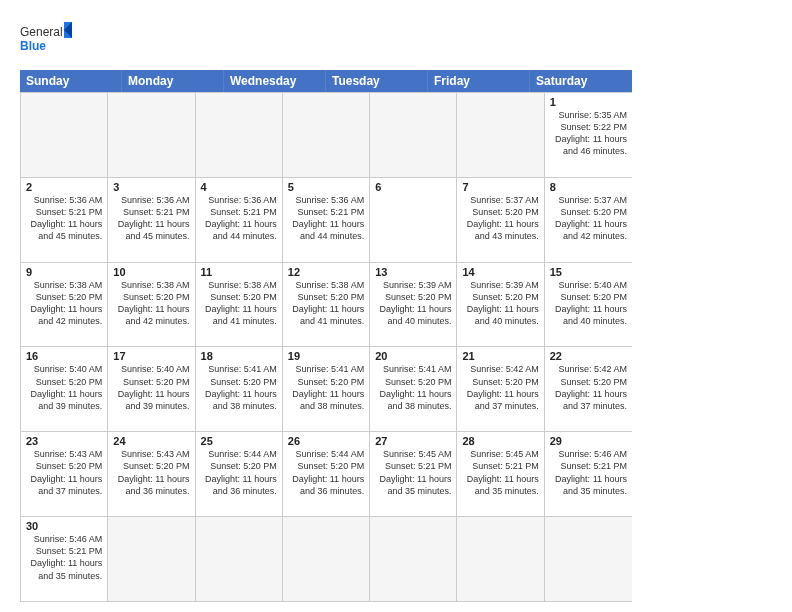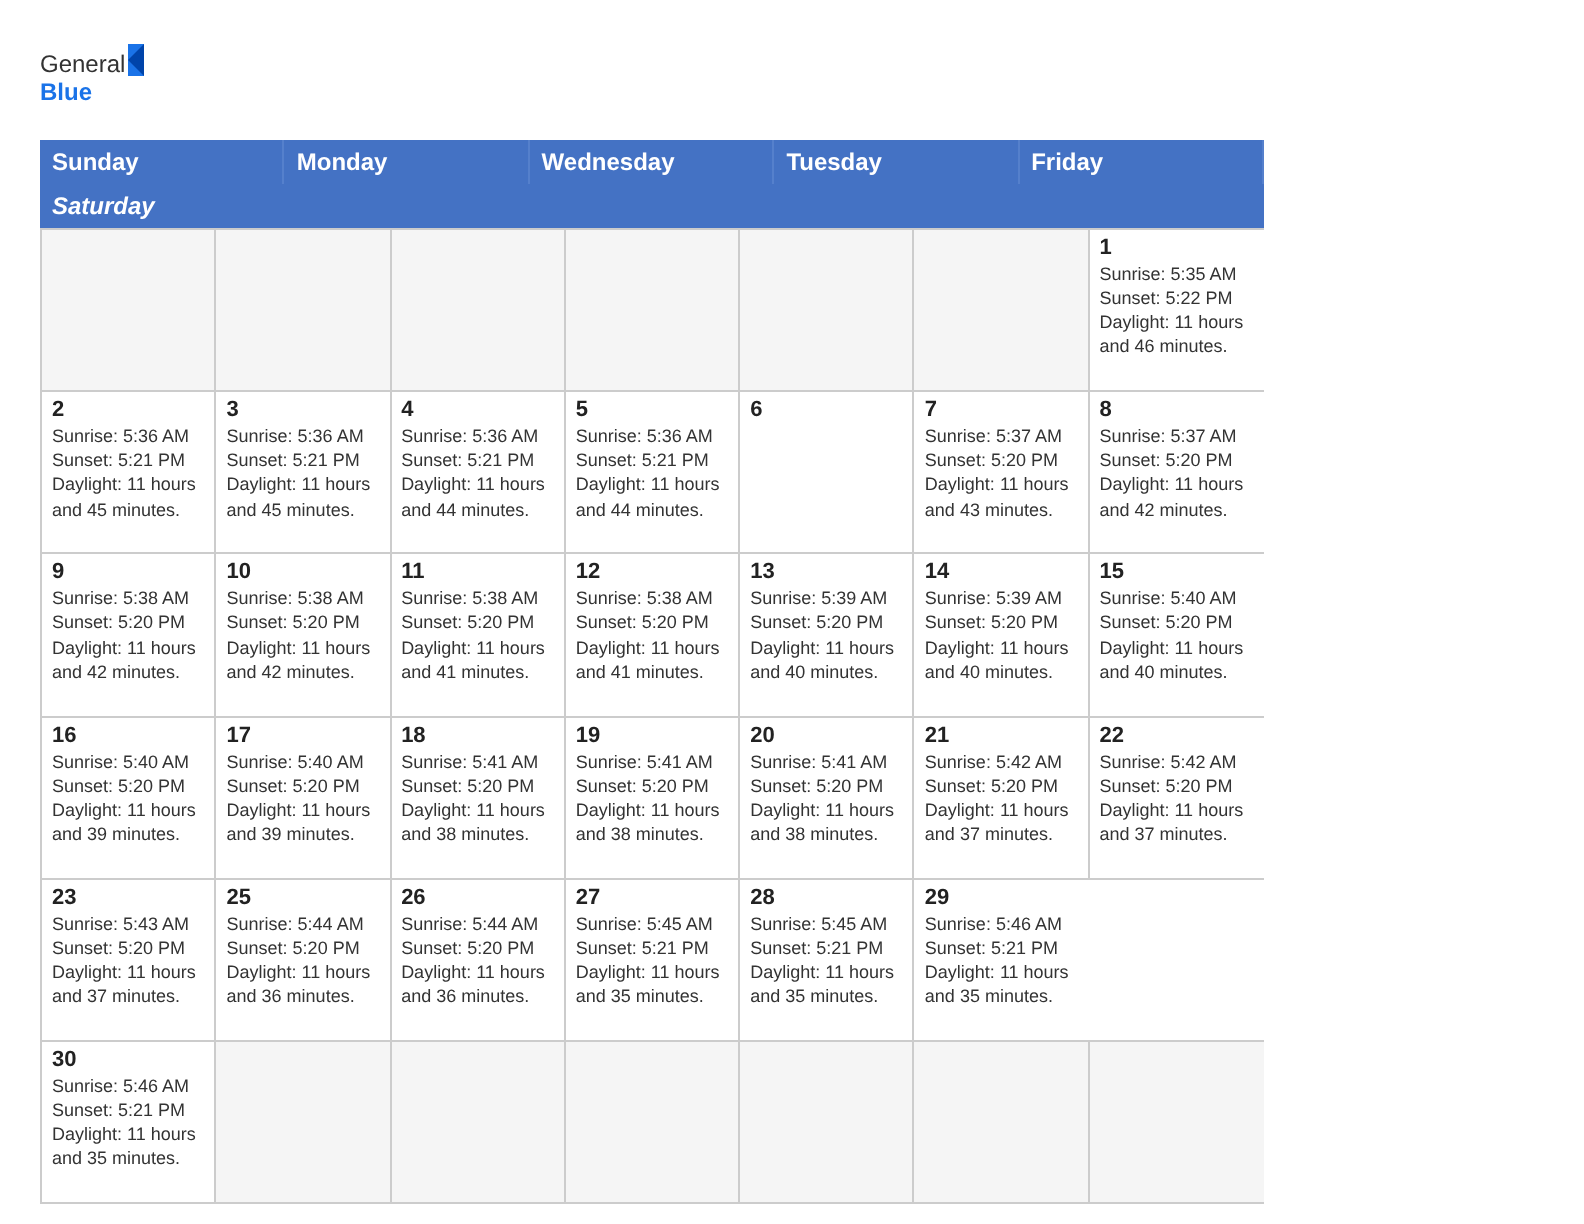--- a/index.html
+++ b/index.html
@@ -43,32 +43,32 @@
       color: #555;
       margin-top: 2px;
     }
     .calendar {
       flex: 1;
       display: flex;
       flex-direction: column;
     }
     .cal-header {
       display: grid;
-      grid-template-columns: repeat(5, 1fr);
+      grid-template-columns: repeat(6, 1fr);
       background: #4472c4;
     }
     .cal-header-cell {
       color: #fff;
       font-size: 12px;
       font-weight: bold;
       padding: 4px 6px;
       text-align: left;
       border-right: 1px solid #5580cc;
     }
-    .cal-header-cell:last-child { border-right: none; font-style: italic; }
+    .cal-header-cell:last-child { border-right: none; }
     .cal-body {
       flex: 1;
       display: flex;
       flex-direction: column;
       border-left: 1px solid #ccc;
       border-bottom: 1px solid #ccc;
     }
     .cal-row {
       display: grid;
       grid-template-columns: repeat(7, 1fr);
@@ -89,20 +89,21 @@
       font-size: 11px;
       font-weight: bold;
       color: #222;
       display: block;
       margin-bottom: 1px;
     }
     .cell-content {
       font-size: 9px;
       line-height: 1.35;
       color: #333;
+      text-align: right;
     }
   </style>
 </head>
 <body>
 
 <div class="page">
   <div class="header">
     <div class="logo">
   <svg width="52" height="42" viewBox="0 0 52 42">
     <text x="0" y="16" font-size="12" font-family="Arial" fill="#333">General</text>
@@ -293,20 +294,27 @@
         </div>
         <div class="cal-row">
           <div class="cal-cell">
             <span class="day-num">23</span>
             <div class="cell-content">Sunrise: 5:43 AM
 Sunset: 5:20 PM
 Daylight: 11 hours
 and 37 minutes.</div>
           </div>
           <div class="cal-cell">
+            <span class="day-num">24</span>
+            <div class="cell-content">Sunrise: 5:43 AM
+Sunset: 5:20 PM
+Daylight: 11 hours
+and 36 minutes.</div>
+          </div>
+          <div class="cal-cell">
             <span class="day-num">25</span>
             <div class="cell-content">Sunrise: 5:44 AM
 Sunset: 5:20 PM
 Daylight: 11 hours
 and 36 minutes.</div>
           </div>
           <div class="cal-cell">
             <span class="day-num">26</span>
             <div class="cell-content">Sunrise: 5:44 AM
 Sunset: 5:20 PM

